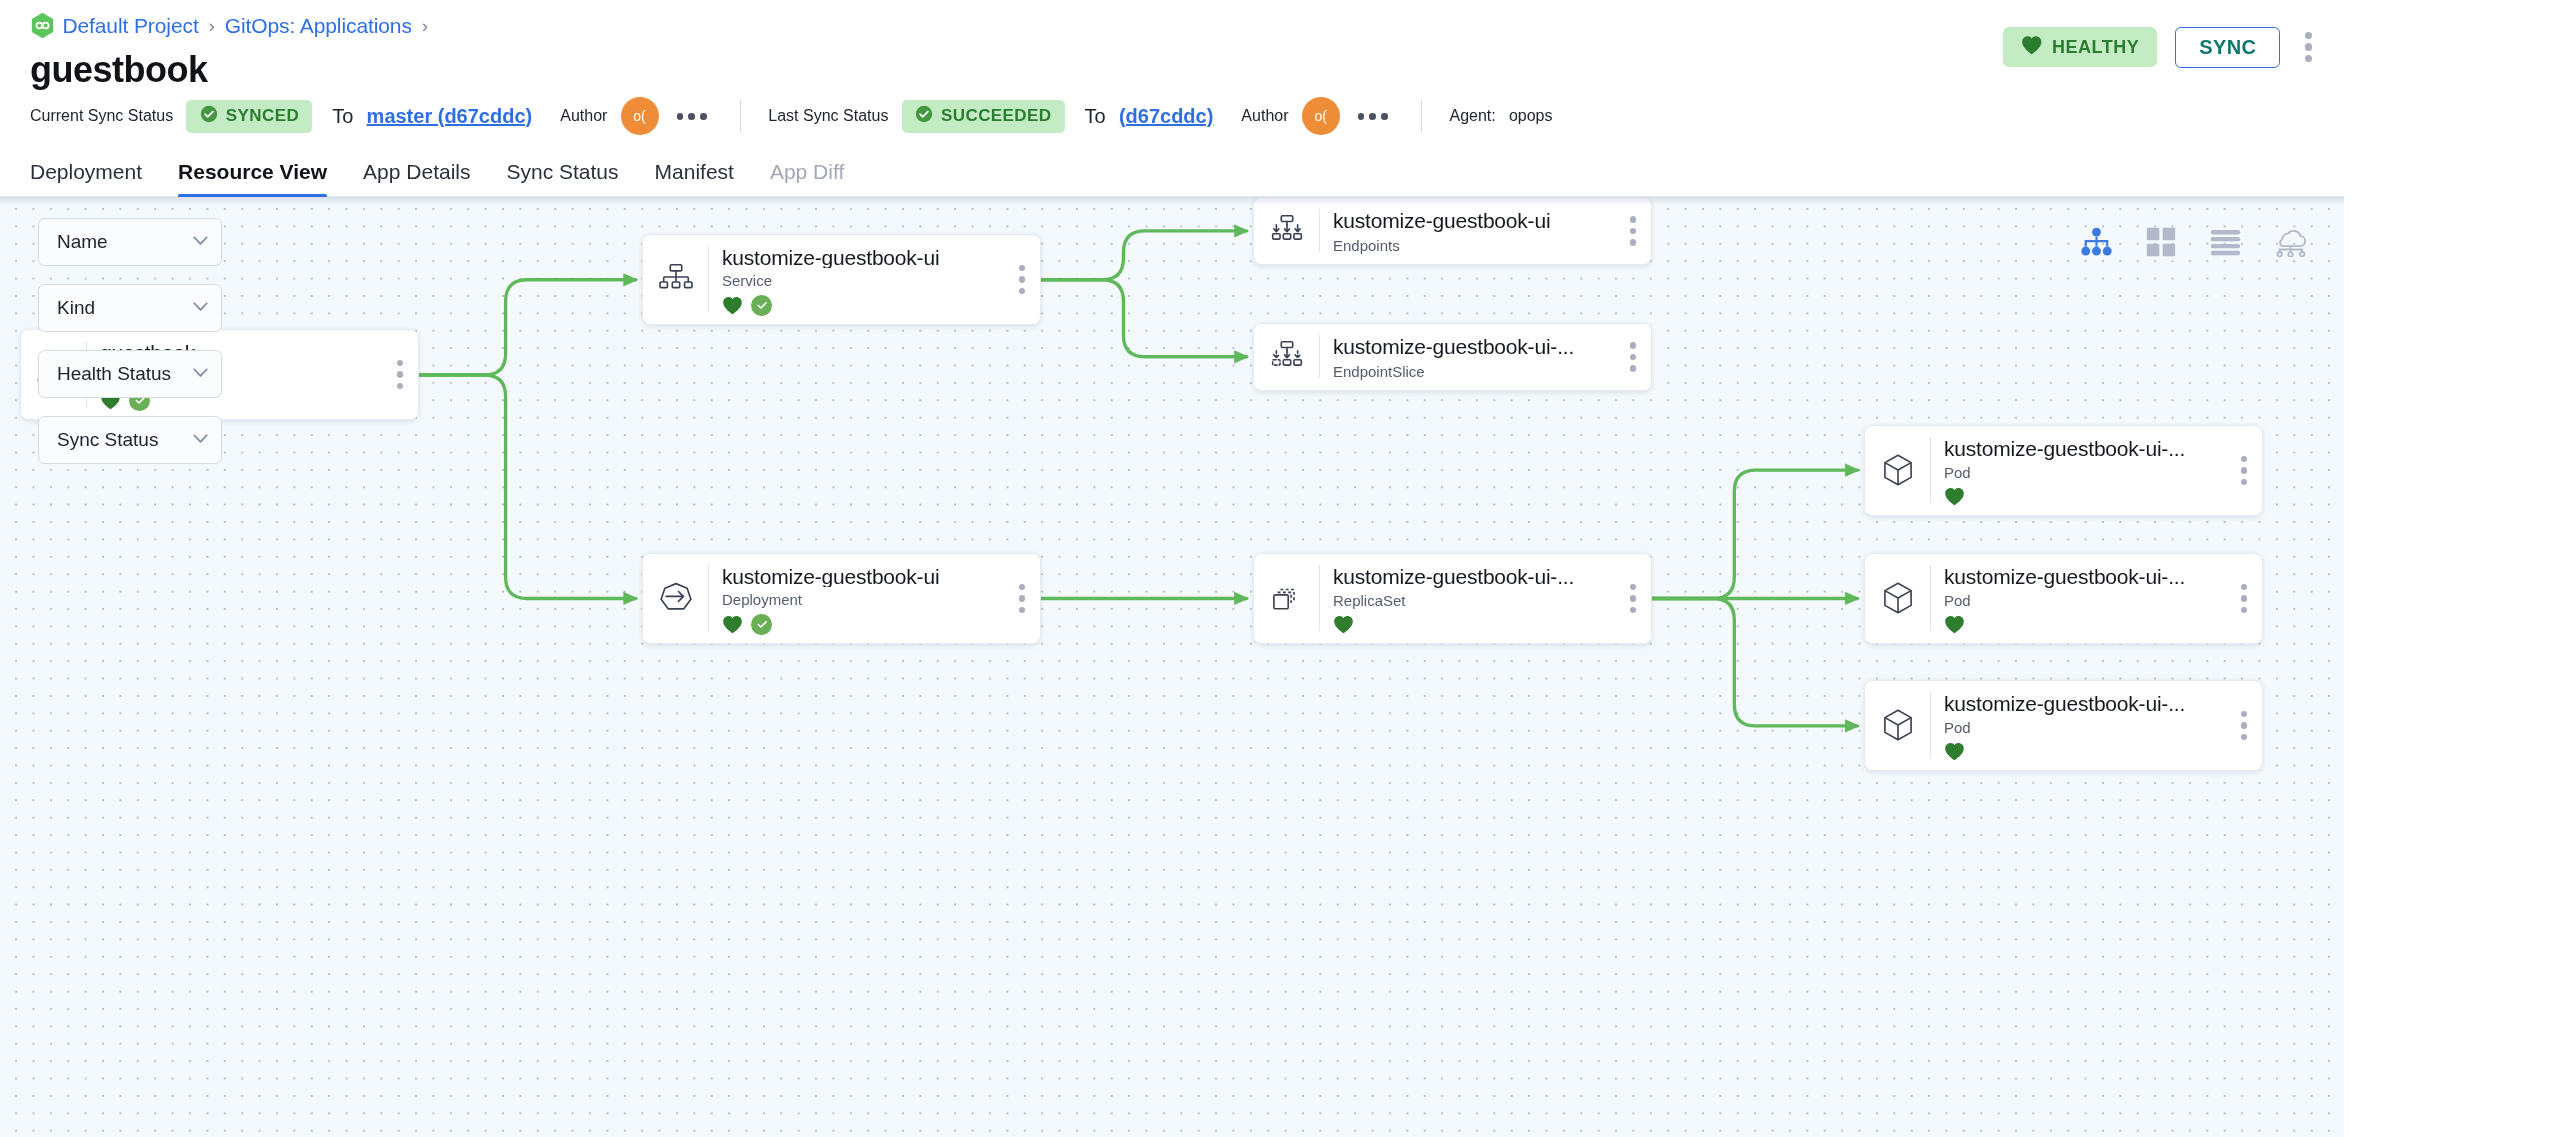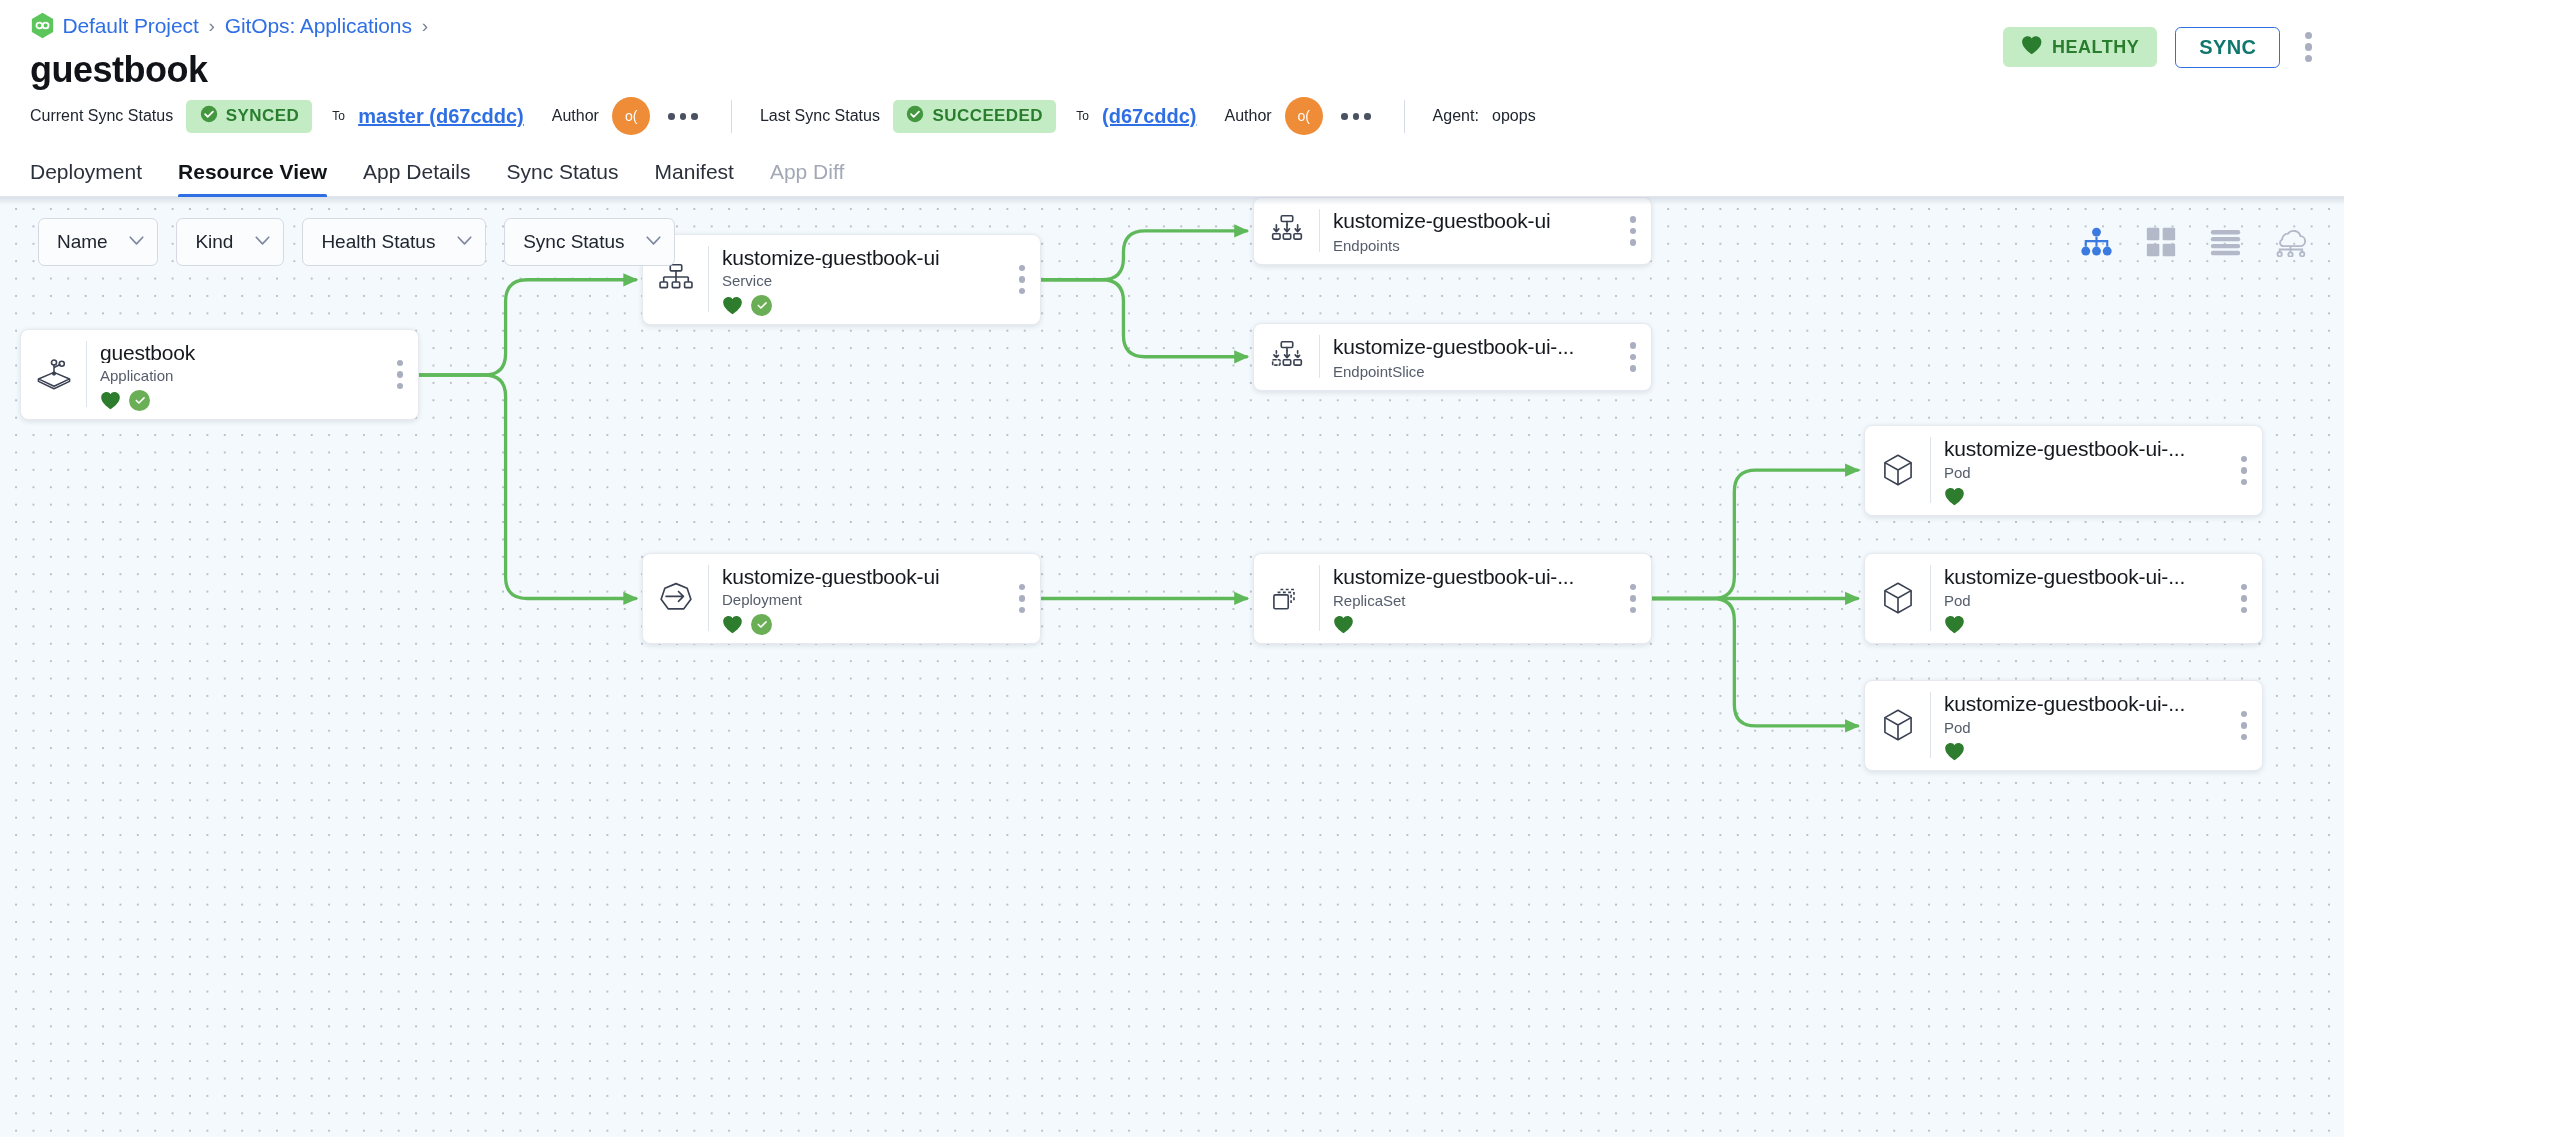--- a/index.html
+++ b/index.html
@@ -54,21 +54,21 @@
     display: flex; align-items: center; height: 51px;
     padding: 0 30px; gap: 0; font-size: 20px; color: #1d2430;
     background: #fff; flex: 0 0 auto;
   }
   .sb-label { color: #20262f; font-size: 16px; }
   .sb-pill {
     display: inline-flex; align-items: center; gap: 8.3px;
     background: #c4ecc4; color: #2a7d2e; border-radius: 5px;
     height: 33px; padding: 0 13.2px; font-size: 17px; font-weight: bold; letter-spacing: 0.4px;
   }
-  .sb-to { color: #20262f; font-size: 12px; }
+  .sb-to { color: #20262f; font-size: 20px; }
   .sb-rev { color: #2f6fe4; font-weight: bold; font-size: 20px; }
   .avatar {
     width: 38px; height: 38px; border-radius: 50%;
     background: #ee8c38; color: #fff; font-size: 14px;
     display: flex; align-items: center; justify-content: center; overflow: hidden;
     font-family: "Liberation Sans", sans-serif;
   }
   .dots-h { display: flex; gap: 5px; align-items: center; padding: 0 5px; cursor: pointer; }
   .dots-h i { width: 6.6px; height: 6.6px; border-radius: 50%; background: #4a5160; display: block; }
   .sb-divider { width: 0.8px; height: 33px; background: #d7dbe3; }
@@ -100,21 +100,21 @@
     background-size: 17.4px 17.4px;
     background-position: 7.4px 3.3px;
   }
   .canvas::before {
     content: ""; position: absolute; left: 0; right: 0; top: 0; height: 8.3px;
     background: linear-gradient(to bottom, rgba(190,198,212,0.5), rgba(190,198,212,0));
     pointer-events: none; z-index: 6;
   }
 
   
-  .filterbar { position: absolute; left: 38px; top: 21.5px; display: flex; gap: 18px; z-index: 5; }
+  .filterbar { position: absolute; left: 38px; top: 21.5px; display: flex; gap: 18px; z-index: 5; flex-direction: column; }
   .filter {
     position: relative; display: flex; align-items: center; justify-content: space-between;
     height: 48px; background: #fbfcfe; border: 1.2px solid #d4d9e2; border-radius: 6.6px;
     padding: 0 15px 0 18px; cursor: pointer; min-width: 108px;
   }
   .filter .lbl { font-size: 19px; color: #20262f; white-space: nowrap; }
   .chev { width: 13.2px; height: 13.2px; margin-left: 21.5px; flex: 0 0 auto; }
   .chev svg { display: block; }
 
   .viewmodes { position: absolute; right: 35px; top: 26.5px; display: flex; align-items: center; gap: 26.5px; z-index: 5; }

